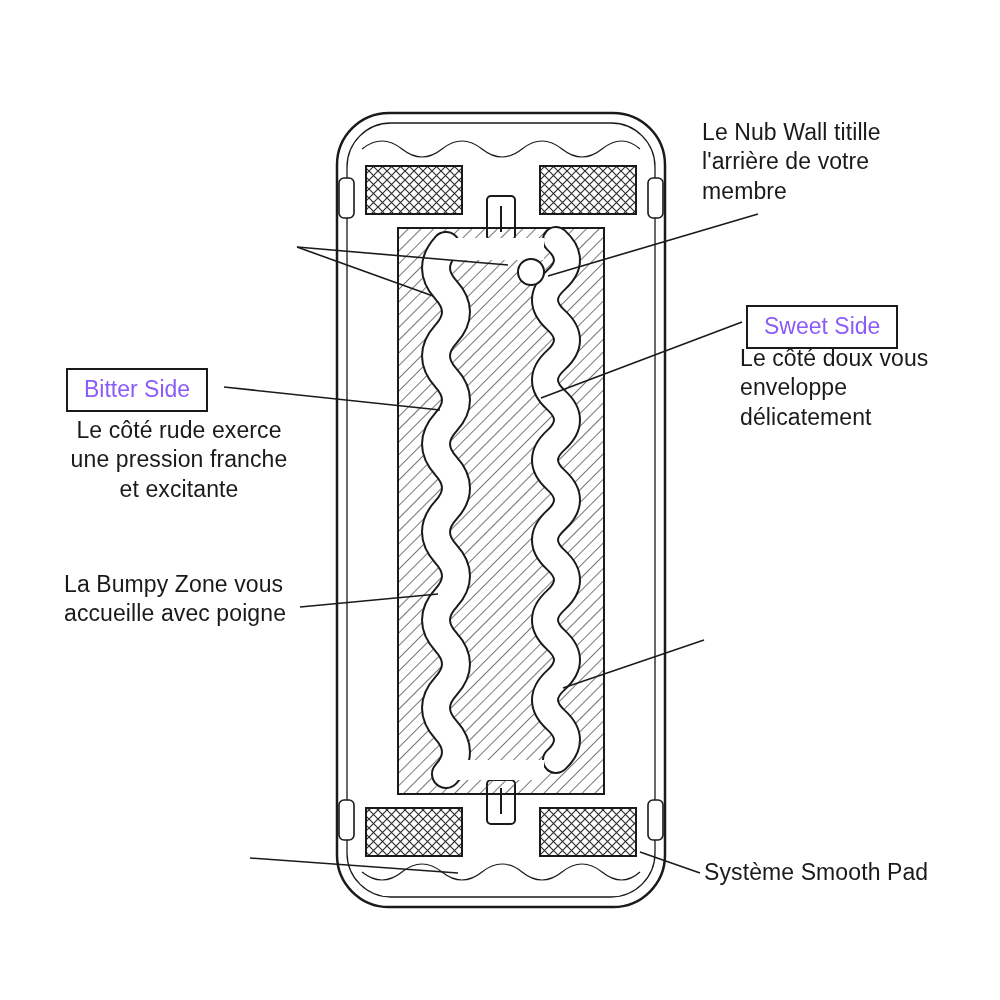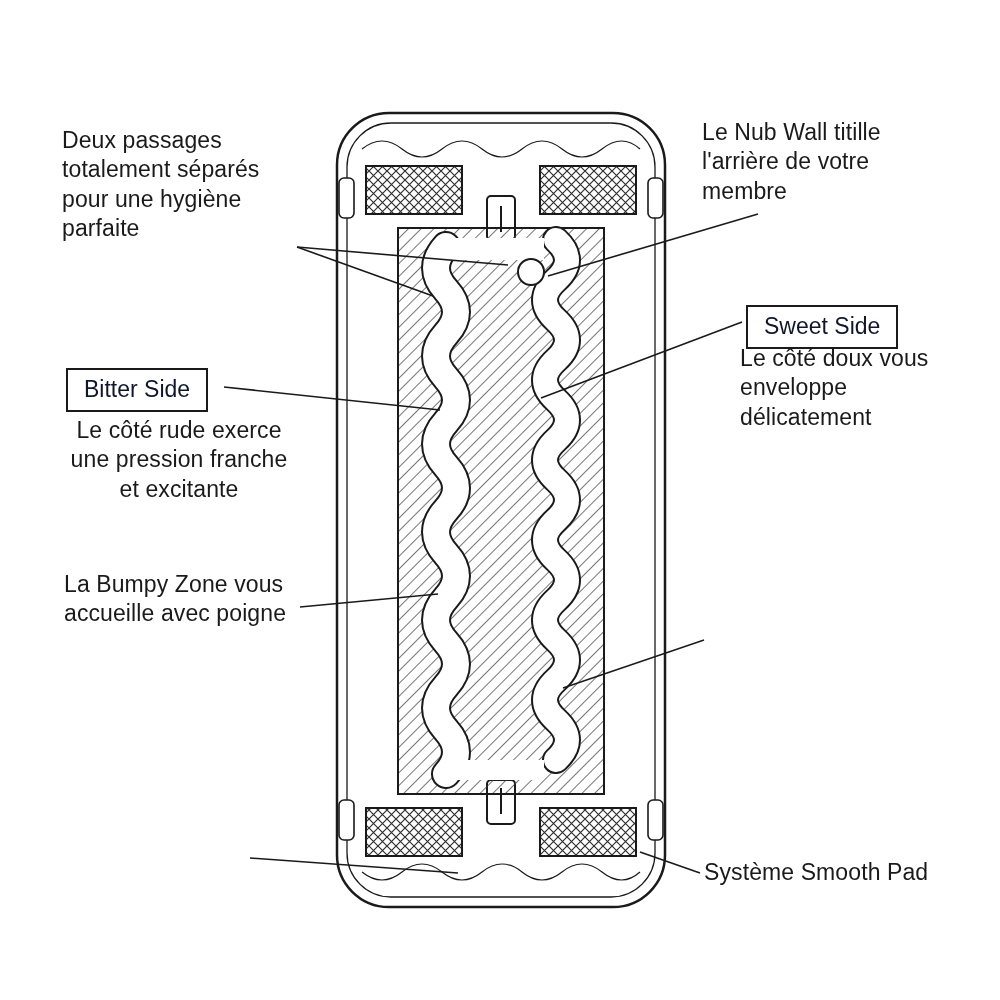--- a/index.html
+++ b/index.html
@@ -6,21 +6,21 @@
   .stage{
     position:relative;width:1000px;height:1000px;background:#ffffff;overflow:hidden;
     font-family:"Liberation Sans","DejaVu Sans",sans-serif;color:#1a1a1a;
   }
   svg.diagram{position:absolute;left:0;top:0;}
   .callout{
     position:absolute;font-size:23px;line-height:1.28;color:#1a1a1a;
     letter-spacing:0.1px;
   }
   .boxed{
-    position:absolute;font-size:23px;line-height:1;color:#0f172a;
+    position:absolute;font-size:23px;line-height:1;color:#8b5cf6;
     border:2px solid #1a1a1a;background:#ffffff;padding:8px 16px 9px 16px;
     white-space:nowrap;
   }
 </style>
 </head>
 <body>
 
 <div class="stage">
 
   <svg class="diagram" width="1000" height="1000" viewBox="0 0 1000 1000">
@@ -82,21 +82,20 @@
       <line x1="758" y1="214" x2="548" y2="276"></line>
       <line x1="742" y1="322" x2="541" y2="398"></line>
       <line x1="224" y1="387" x2="440" y2="410"></line>
       <line x1="300" y1="607" x2="438" y2="594"></line>
       <line x1="704" y1="640" x2="563" y2="688"></line>
       <line x1="250" y1="858" x2="458" y2="873"></line>
       <line x1="700" y1="873" x2="640" y2="852"></line>
     </g>
   </svg>
 
-  <div class="callout" style="left:62px;top:126px;width:222px;">Deux passages totalement séparés pour une hygiène parfaite</div>
 
   <div class="callout" style="left:702px;top:118px;width:212px;">Le Nub Wall titille l'arrière de votre membre</div>
 
   <div class="boxed" style="left:746px;top:305px;">Sweet Side</div>
   <div class="callout" style="left:740px;top:344px;width:216px;">Le côté doux vous enveloppe délicatement</div>
 
   <div class="boxed" style="left:66px;top:368px;">Bitter Side</div>
   <div class="callout" style="left:62px;top:416px;width:234px;text-align:center;">Le côté rude exerce une pression franche et excitante</div>
 
   <div class="callout" style="left:64px;top:570px;width:236px;">La Bumpy Zone vous accueille avec poigne</div>

